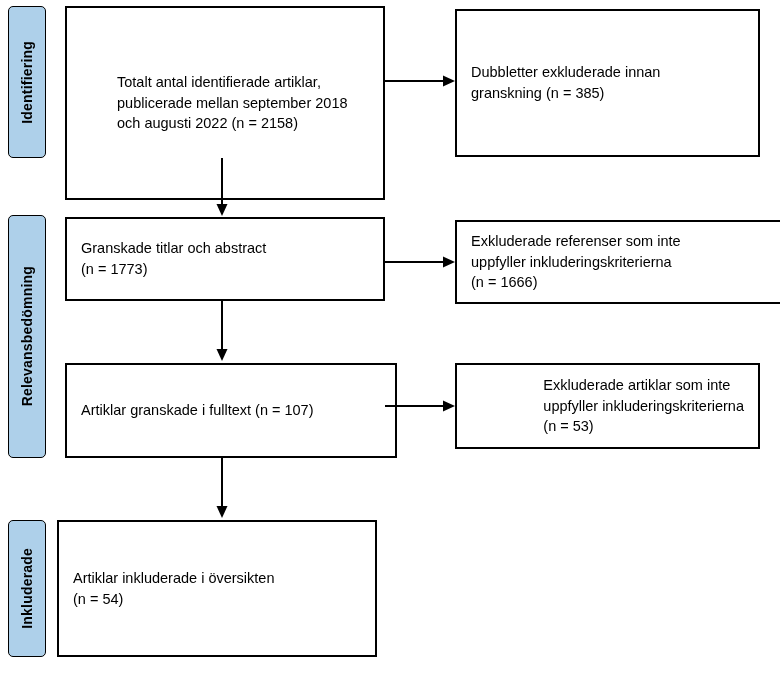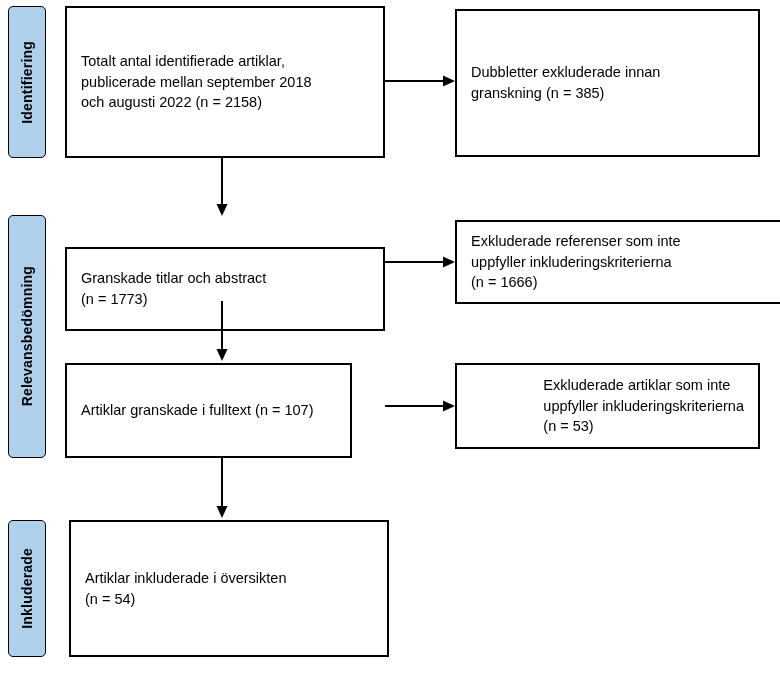--- a/index.html
+++ b/index.html
@@ -70,21 +70,21 @@
   </div>
 
   <div class="stage-label" style="left:8px; top:215px; width:38px; height:243px;">
     <span>Relevansbedömning</span>
   </div>
 
   <div class="stage-label" style="left:8px; top:520px; width:38px; height:137px;">
     <span>Inkluderade</span>
   </div>
 
-  <div class="box" style="left:65px; top:6px; width:320px; height:152px;">
+  <div class="box" style="left:65px; top:6px; width:320px; height:194px;padding-left:36px;">
     <div class="txt">Totalt antal identifierade artiklar,
 publicerade mellan september 2018
 och augusti 2022 (n = 2158)</div>
   </div>
 
   <div class="box" style="left:455px; top:9px; width:305px; height:148px;">
     <div class="txt">Dubbletter exkluderade innan
 granskning (n = 385)</div>
   </div>
 
@@ -95,21 +95,21 @@
     </svg>
   </div>
 
   <div class="arrow" style="left:215px; top:158px; width:14px; height:60px;">
     <svg width="14" height="60" viewBox="0 0 14 60">
       <line x1="7" y1="0" x2="7" y2="48" stroke="#000000" stroke-width="2"></line>
       <polygon points="7,58 1.5,46 12.5,46" fill="#000000"></polygon>
     </svg>
   </div>
 
-  <div class="box" style="left:65px; top:217px; width:320px; height:84px;margin-top:30px;">
+  <div class="box" style="left:65px; top:217px; width:320px; height:84px;">
     <div class="txt">Granskade titlar och abstract
 (n = 1773)</div>
   </div>
 
   <div class="box" style="left:455px; top:220px; width:341px; height:84px;">
     <div class="txt">Exkluderade referenser som inte
 uppfyller inkluderingskriterierna
 (n = 1666)</div>
   </div>
 
@@ -120,21 +120,21 @@
     </svg>
   </div>
 
   <div class="arrow" style="left:215px; top:301px; width:14px; height:62px;">
     <svg width="14" height="62" viewBox="0 0 14 62">
       <line x1="7" y1="0" x2="7" y2="50" stroke="#000000" stroke-width="2"></line>
       <polygon points="7,60 1.5,48 12.5,48" fill="#000000"></polygon>
     </svg>
   </div>
 
-  <div class="box" style="left:65px; top:363px; width:287px; height:95px;">
+  <div class="box" style="left:65px; top:363px; width:332px; height:95px;">
     <div class="txt">Artiklar granskade i fulltext (n = 107)</div>
   </div>
 
   <div class="box" style="left:455px; top:363px; width:305px; height:86px;justify-content:flex-end;">
     <div class="txt">Exkluderade artiklar som inte
 uppfyller inkluderingskriterierna
 (n = 53)</div>
   </div>
 
   <div class="arrow" style="left:385px; top:399px; width:72px; height:14px;">
@@ -144,18 +144,18 @@
     </svg>
   </div>
 
   <div class="arrow" style="left:215px; top:458px; width:14px; height:62px;">
     <svg width="14" height="62" viewBox="0 0 14 62">
       <line x1="7" y1="0" x2="7" y2="50" stroke="#000000" stroke-width="2"></line>
       <polygon points="7,60 1.5,48 12.5,48" fill="#000000"></polygon>
     </svg>
   </div>
 
-  <div class="box" style="left:69px; top:520px; width:320px; height:137px;">
+  <div class="box" style="left:57px; top:520px; width:320px; height:137px;">
     <div class="txt">Artiklar inkluderade i översikten
 (n = 54)</div>
   </div>
 
 </div>
 
 </body></html>

